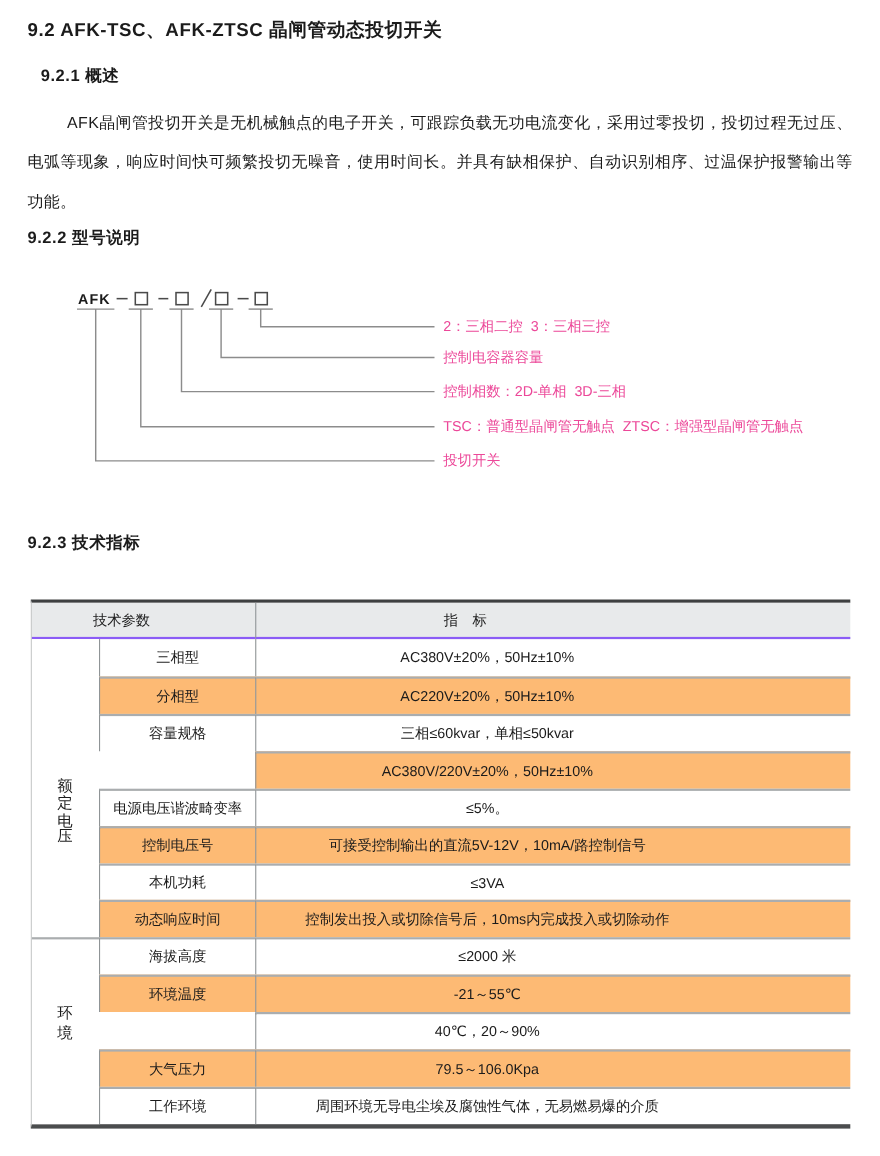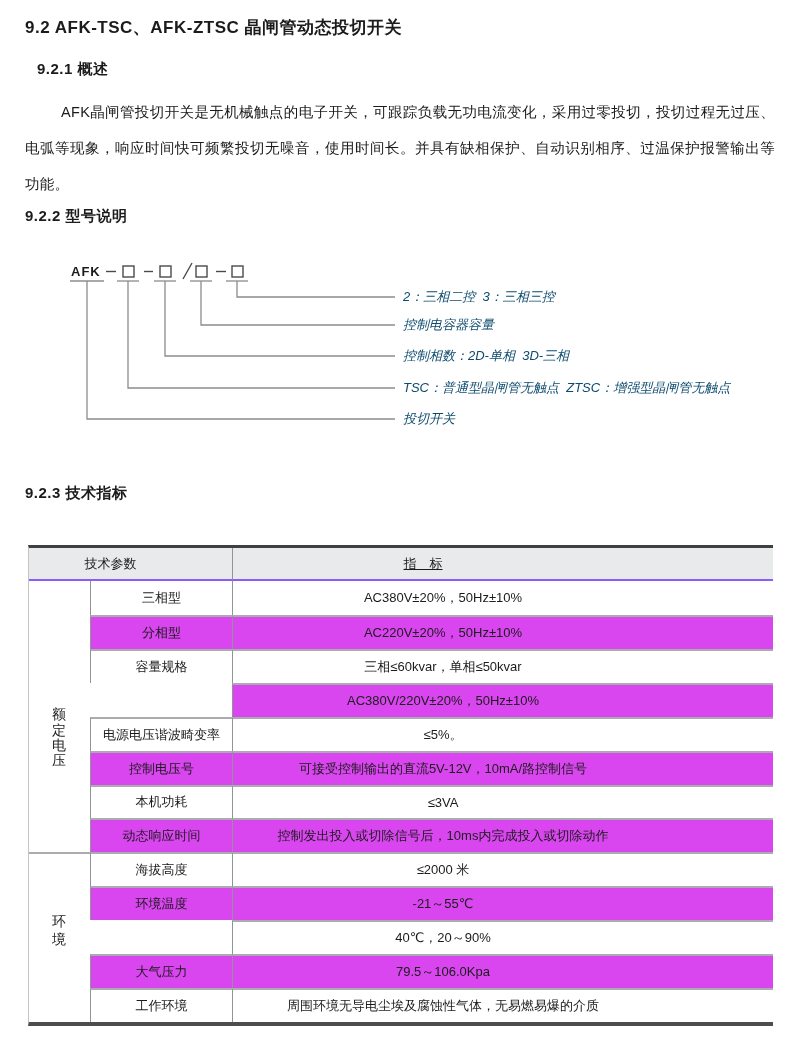--- a/index.html
+++ b/index.html
@@ -35,21 +35,21 @@
   }
 
   
   #model-diagram-svg { left:0; top:0; width:800px; height:460px; pointer-events:none; }
   .model-prefix {
     left:71px; top:264px;
     font-size:13px; font-weight:bold; letter-spacing:1px;
   }
   .model-label {
     left:403px;
-    font-size:13px; line-height:14px; white-space:pre; color:#0c4a6e;font-style:italic;
+    font-size:13px; line-height:14px; white-space:pre; color:#ec4899;
   }
   #model-label-0 { top:290px; }
   #model-label-1 { top:318px; }
   #model-label-2 { top:349px; }
   #model-label-3 { top:381px; }
   #model-label-4 { top:412px; }
 
   
   .spec-table {
     position:absolute; left:28px; top:545px;
@@ -62,39 +62,39 @@
     border-left:1px solid #c2c4c5;
     box-sizing:content-box;
     font-size:13px;
   }
   .cell {
     display:flex; align-items:center; justify-content:center;
     white-space:pre; overflow:hidden;
   }
   .thead { background:#e8eaeb; border-bottom:2px solid #8b5cf6; }
   .th-param { grid-column:1/3; grid-row:1; padding-right:40px; }
-  .th-value { grid-column:3; grid-row:1; border-left:1px solid #8f9496; padding-right:160px;text-decoration:underline; }
+  .th-value { grid-column:3; grid-row:1; border-left:1px solid #8f9496; padding-right:160px; }
 
   .group-cell {
     grid-column:1; background:#ffffff;
     display:flex; justify-content:center; align-items:flex-start;
   }
   .group-rated { grid-row:2/10; }
   .group-env   { grid-row:10/15; border-top:2px solid #aaadaf; }
   .vtext {
     writing-mode:vertical-lr; text-orientation:upright;
     letter-spacing:16px; font-size:14px;
   }
   .group-rated .vtext { margin-top:114px; }
   .group-env   .vtext { margin-top:50px; }
 
   .param { grid-column:2; border-left:1px solid #8f9496; }
   .value { grid-column:3; border-left:1px solid #8f9496; padding-right:120px; }
   .rline { border-top:2px solid #aaadaf; }
-  .alt   { background:#d946ef; }
+  .alt   { background:#fdba74; }
 </style>
 </head>
 <body>
 
 <div class="abs doc-title">9.2 AFK-TSC、AFK-ZTSC 晶闸管动态投切开关</div>
 
 <div class="abs sec-heading" id="h-overview">9.2.1 概述</div>
 <div class="abs overview-par">AFK晶闸管投切开关是无机械触点的电子开关，可跟踪负载无功电流变化，采用过零投切，投切过程无过压、电弧等现象，响应时间快可频繁投切无噪音，使用时间长。并具有缺相保护、自动识别相序、过温保护报警输出等功能。</div>
 
 <div class="abs sec-heading" id="h-model">9.2.2 型号说明</div>

